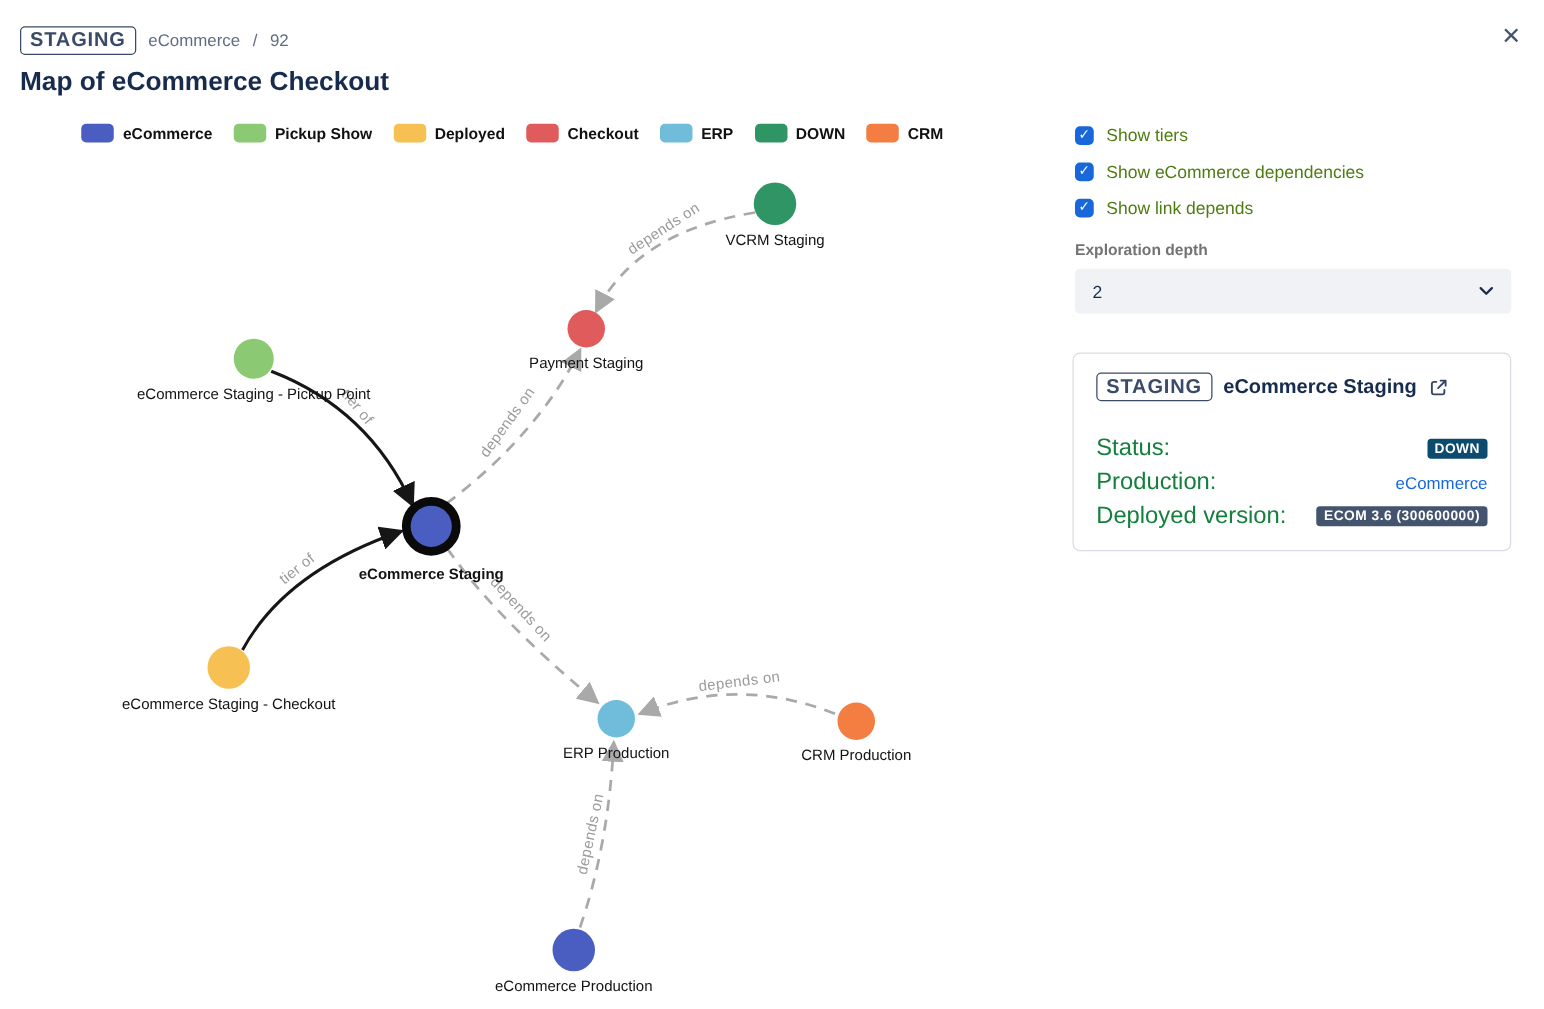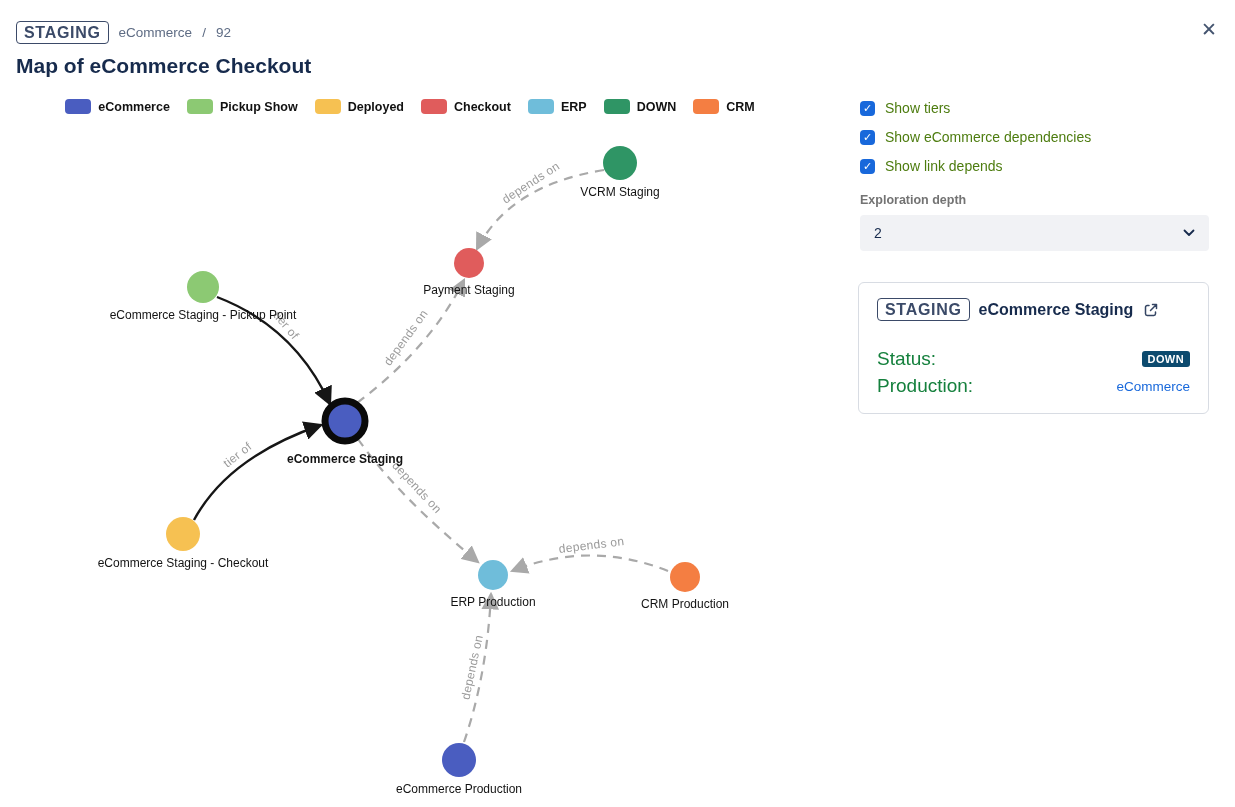--- a/index.html
+++ b/index.html
@@ -177,17 +177,21 @@
       </div>
       <div class="card-rows" id="card-rows">
           <div class="card-row">
             <span class="row-label">Status:</span>
             <span class="pill" style="background: #0c4a6e;">DOWN</span>
           </div>
           <div class="card-row">
             <span class="row-label">Production:</span>
             <span class="link">eCommerce</span>
           </div>
+          <div class="card-row">
+            <span class="row-label">Deployed version:</span>
+            <span class="pill" style="background: rgb(68, 84, 111);">ECOM 3.6 (300600000)</span>
+          </div>
         </div>
     </div>
   </aside>
 
 </div>
 
 </body></html>

